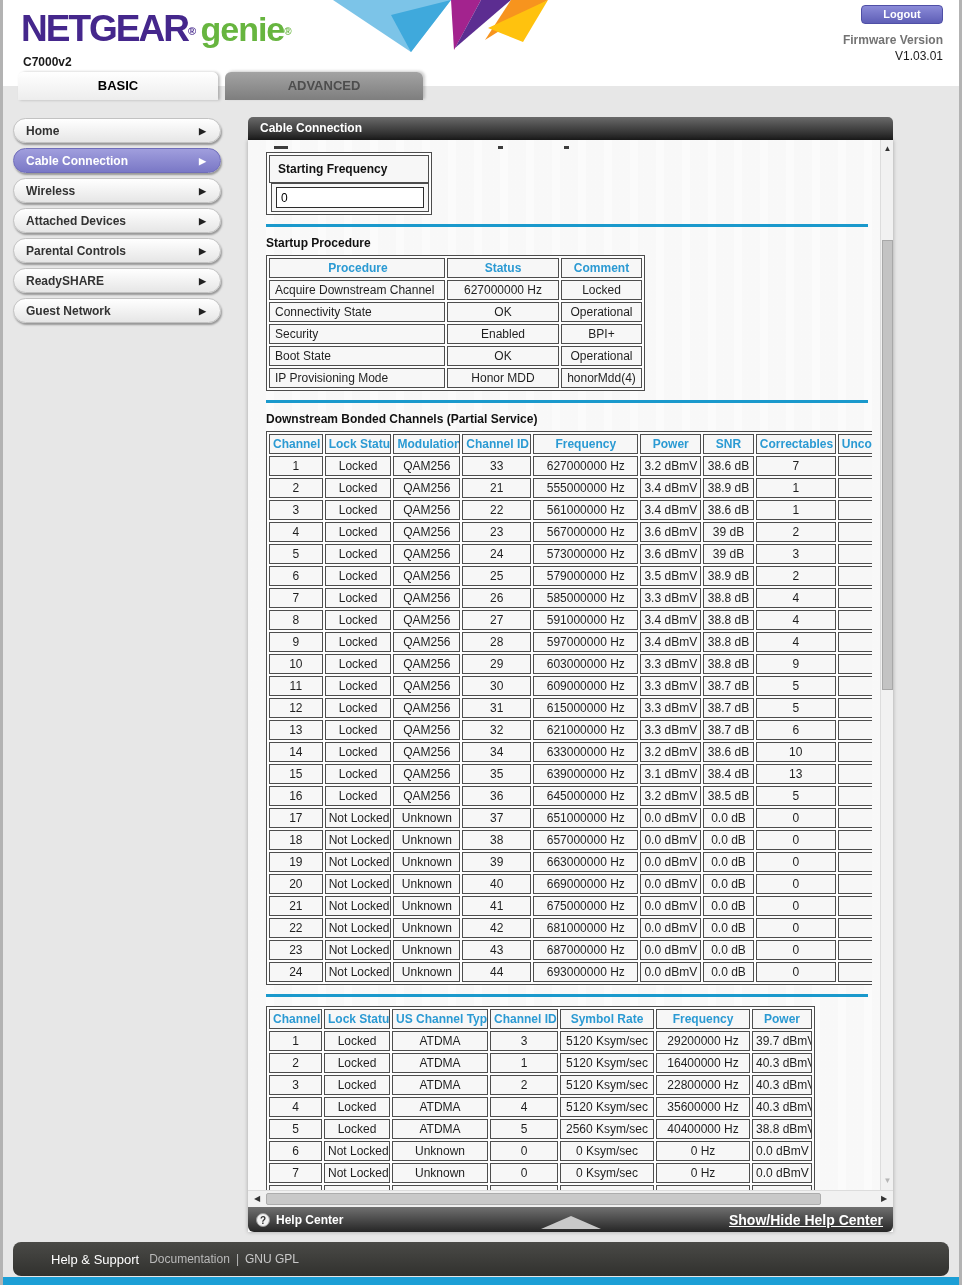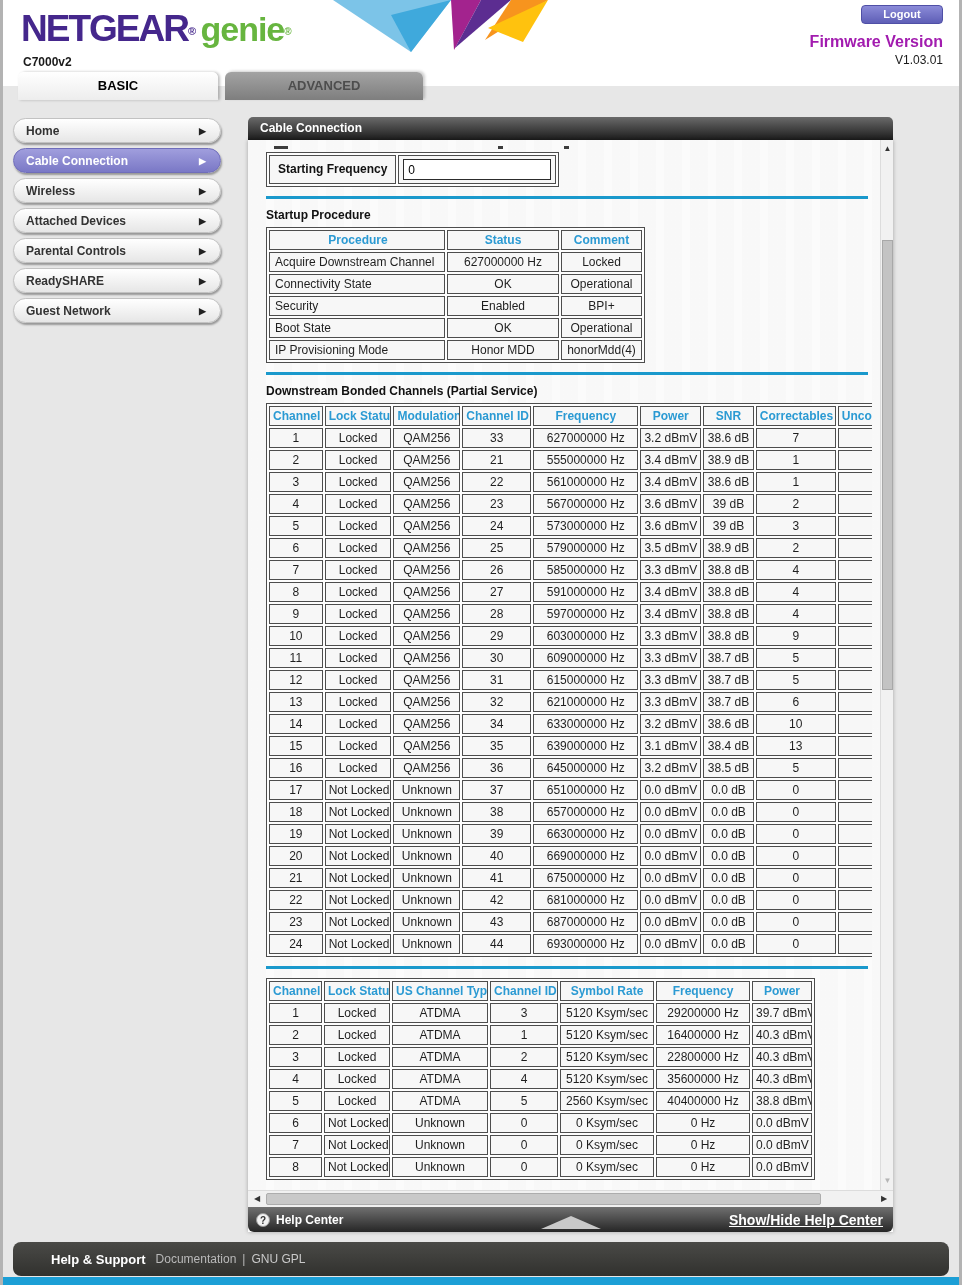--- a/index.html
+++ b/index.html
@@ -22,21 +22,21 @@
   .model { position:absolute; left:20px; top:55px; font-size:12px; font-weight:bold; color:#1a1a1a; }
   .emblem { position:absolute; left:330px; top:0; }
   .logout-btn {
     position:absolute; right:16px; top:5px; width:82px; height:19px;
     background:linear-gradient(#8b8bd8, #5e5eb6);
     border:1px solid #4f4fa6; border-radius:4px;
     color:#ffffff; font-size:11px; font-weight:bold; text-align:center; line-height:17px;
     cursor:pointer;
   }
   .fw { position:absolute; right:16px; top:33px; text-align:right; }
-  .fw .fw-label { font-size:16px; font-weight:bold; color:#a21caf; }
+  .fw .fw-label { font-size:12px; font-weight:bold; color:#737373; }
   .fw .fw-ver { font-size:12px; color:#1a1a1a; margin-top:2px; }
   
   .tabs { position:absolute; left:0; top:72px; height:28px; }
   .tab {
     position:absolute; top:0; height:28px; text-align:center; line-height:28px;
     font-size:13px; font-weight:bold; border-radius:6px 6px 0 0; cursor:pointer;
   }
   .tab-basic { left:15px; width:200px; background:linear-gradient(#ffffff,#ededed); color:#000;
     box-shadow:2px 0 3px rgba(0,0,0,0.25); z-index:2; }
   .tab-advanced { left:222px; width:198px; background:linear-gradient(#a3a3a3,#7e7e7e); color:#4d4d4d;
@@ -75,21 +75,21 @@
   
   table.tbl { border-collapse:separate; border-spacing:2px; border:1px solid #4d4d4d; background:#fdfdfd; table-layout:fixed; }
   table.tbl th, table.tbl td {
     border:1px solid #4d4d4d; background:#f7f7f7; font-size:12px;
     padding:1px 3px; text-align:center; line-height:16px; color:#1f1f1f;
     overflow:hidden; white-space:nowrap;
   }
   table.tbl th { color:#2b9ad3; font-weight:bold; }
   
   .sf-table { border:1px solid #4d4d4d; background:#fdfdfd; display:inline-block; padding:2px; }
-  .sf-inner { display:flex; align-items:stretch; }
+  .sf-inner { display:flex; align-items:stretch;flex-direction:column; }
   .sf-label { border:1px solid #4d4d4d; background:#f7f7f7; font-size:12px; font-weight:bold;
     padding:6px 8px; color:#111; }
   .sf-inputcell { border:1px solid #4d4d4d; background:#f7f7f7; padding:3px 4px; margin-left:2px; width:158px; }
   .sf-inputcell input { width:148px; height:21px; border:1px solid #2c2c2c; font-size:12px;
     padding:1px 4px; font-family:"Liberation Sans",sans-serif; background:#fff; }
   .t-startup { width:345px; }
   .t-startup th:nth-child(1), .t-startup td:nth-child(1) { width:176px; text-align:left; padding-left:5px;margin-top:20px; }
   .t-startup th:nth-child(1) { text-align:center; }
   .t-startup th:nth-child(2), .t-startup td:nth-child(2) { width:112px; }
   .t-startup th:nth-child(3), .t-startup td:nth-child(3) { width:81px; }
@@ -131,21 +131,21 @@
     width:0; height:0; border-left:30px solid transparent; border-right:30px solid transparent;
     border-bottom:13px solid #c9c9c9; cursor:pointer; }
   .helpbar .showhide { position:absolute; right:10px; color:#ffffff; font-size:14px; font-weight:bold;
     text-decoration:underline; cursor:pointer; }
   
   .footer {
     position:absolute; left:10px; right:10px; bottom:9px; height:34px;
     background:linear-gradient(#4a4a47,#31312e); border-radius:8px;
     display:flex; align-items:center; padding-left:38px;
   }
-  .footer .hs-title { color:#ffffff; font-size:13px; font-weight:bold; margin-right:10px; }
+  .footer .hs-title { color:#ffffff; font-size:13px; font-weight:normal; margin-right:10px; }
   .footer .doc { color:#b9b9b9; font-size:12px; cursor:pointer; }
   .footer .sep2 { color:#b9b9b9; font-size:12px; margin:0 6px; }
   .footer .gnu { color:#c9c9c9; font-size:12px; cursor:pointer; }
   .bottom-strip { position:absolute; left:-3px; bottom:0; width:962px; height:8px; background:#1c9fd6; }
 </style>
 </head>
 <body>
 
 <div class="header">
   <div class="brand">

